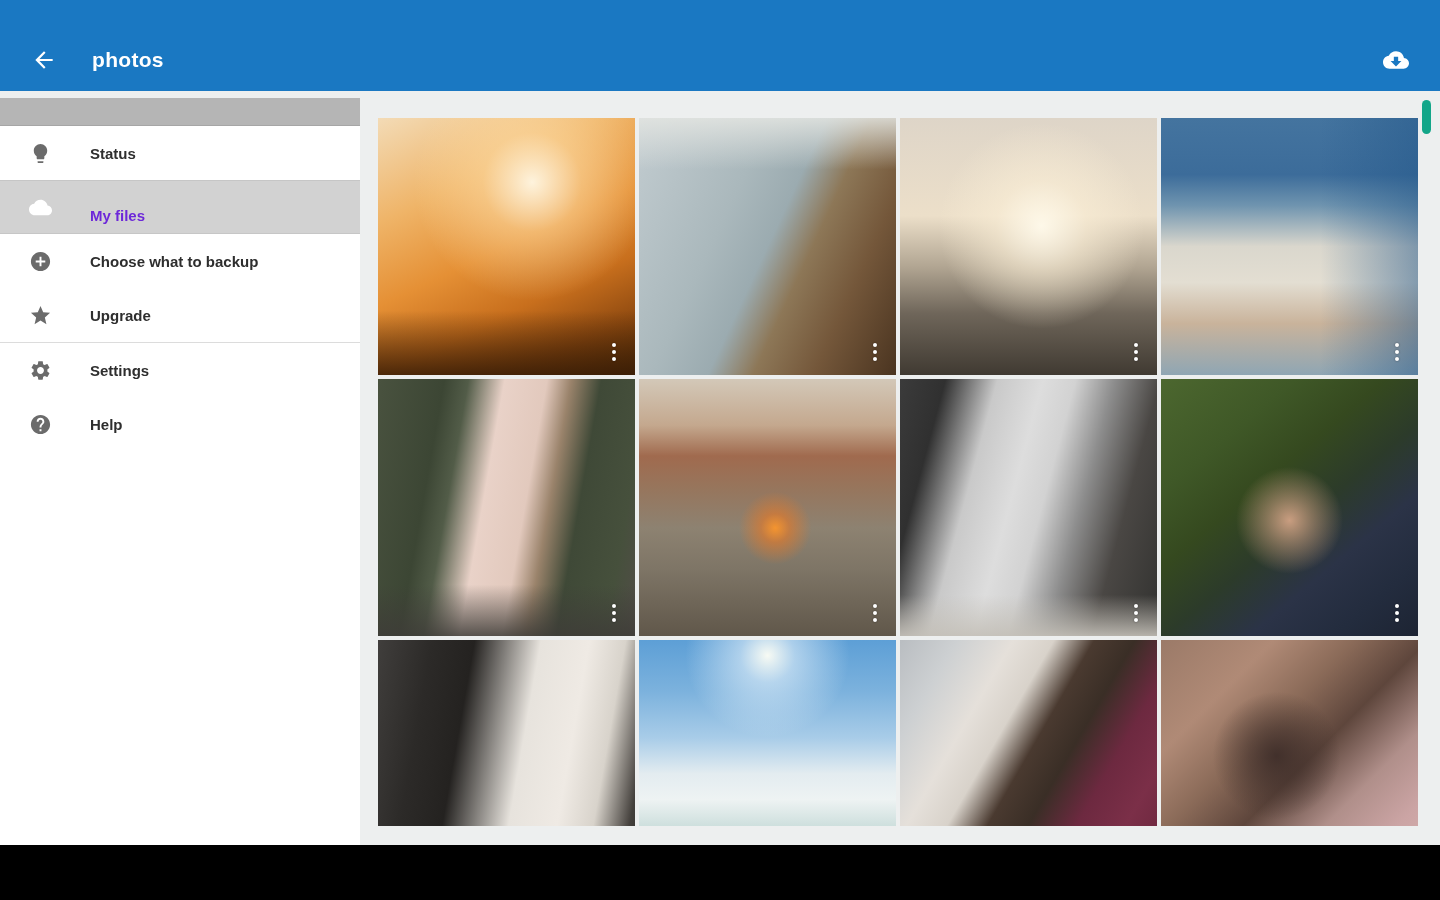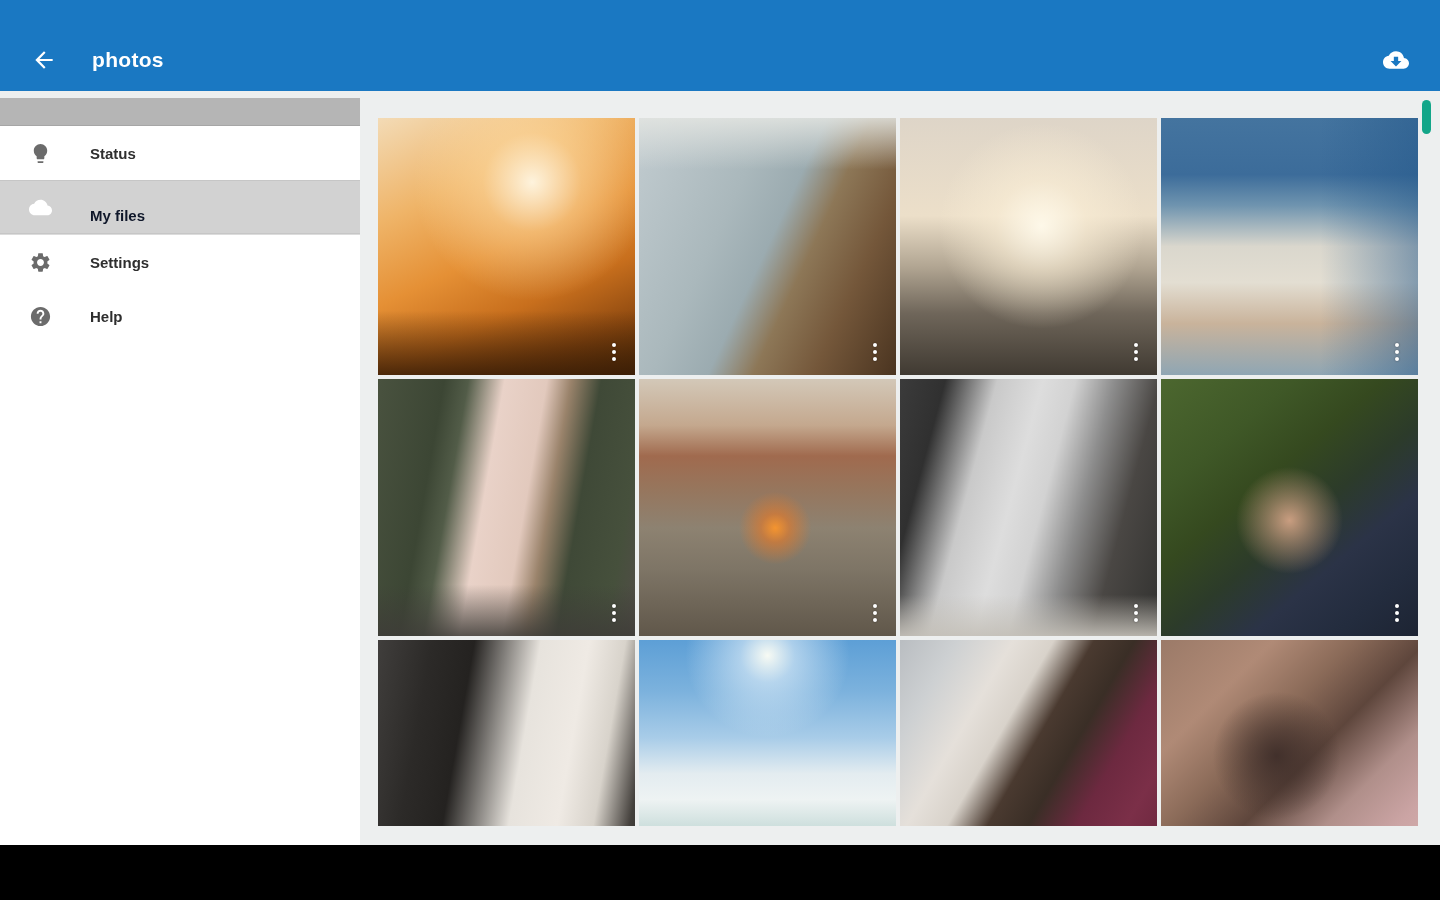--- a/index.html
+++ b/index.html
@@ -18,21 +18,21 @@
   
   .sidebar { position:absolute; left:0; top:98px; width:360px; height:755px; background:#ffffff; }
   .sidebar-strip { position:absolute; left:0; top:0; width:360px; height:28px;
                    background:#b5b5b5; border-bottom:1px solid #a6a6a6; }
   .nav { position:absolute; left:0; top:28px; width:360px; }
   .nav-item { height:54px; display:flex; align-items:center; cursor:pointer; position:relative; }
   .nav-item .nicon { width:23px; height:23px; margin-left:29px; fill:#6b6b6b; flex:0 0 auto; }
   .nav-item .nlabel { margin-left:38px; font-size:15px; font-weight:bold; color:#2e2e2e; }
   .nav-item.selected { background:#d2d2d2; border-top:1px solid #c6c6c6; border-bottom:1px solid #c6c6c6; }
   .nav-item.selected .nicon { fill:#ffffff; }
-  .nav-item.selected .nlabel { color:#0f172a;margin-top:16px; }
+  .nav-item.selected .nlabel { color:#6d28d9;margin-top:16px; }
   .nav-divider { height:0; border-top:1px solid #dcdcdc; margin:0; }
 
   
   .main { position:absolute; left:360px; top:98px; width:1080px; height:747px; background:#edefef; }
   .grid-clip { position:absolute; left:18px; top:20px; width:1040px; height:708px; overflow:hidden; }
   .grid { display:grid; grid-template-columns:repeat(4,257px); grid-auto-rows:257px; gap:4px; }
   .tile { position:relative; cursor:pointer; }
   .dots { position:absolute; right:12px; bottom:10px; width:18px; height:26px;
           display:flex; flex-direction:column; align-items:center; justify-content:center; cursor:pointer; }
   .dots i { width:4px; height:4px; border-radius:50%; background:#ffffff; margin:1.6px 0;
@@ -74,22 +74,34 @@
       <span class="nlabel">Status</span>
     </div>
 
     <div class="nav-item selected">
       <svg class="nicon" viewBox="0 0 24 24">
         <path d="M19.35 10.04C18.67 6.59 15.64 4 12 4 9.11 4 6.6 5.64 5.35 8.04 2.34 8.36 0 10.91 0 14c0 3.31 2.69 6 6 6h13c2.76 0 5-2.24 5-5 0-2.64-2.05-4.78-4.65-4.96z"></path>
       </svg>
       <span class="nlabel">My files</span>
     </div>
 
-
-
+    <div class="nav-item">
+      <svg class="nicon" viewBox="0 0 24 24">
+        <path d="M12 2C6.48 2 2 6.48 2 12s4.48 10 10 10 10-4.48 10-10S17.52 2 12 2zm5 11h-4v4h-2v-4H7v-2h4V7h2v4h4v2z"></path>
+      </svg>
+      <span class="nlabel">Choose what to backup</span>
+    </div>
+
+
+    <div class="nav-item">
+      <svg class="nicon" viewBox="0 0 24 24">
+        <path d="M12 17.27L18.18 21l-1.64-7.03L22 9.24l-7.19-.61L12 2 9.19 8.63 2 9.24l5.46 4.73L5.82 21z"></path>
+      </svg>
+      <span class="nlabel">Upgrade</span>
+    </div>
 
     <div class="nav-divider"></div>
 
     <div class="nav-item">
       <svg class="nicon" viewBox="0 0 24 24">
         <path d="M19.14 12.94c.04-.3.06-.61.06-.94 0-.32-.02-.64-.07-.94l2.03-1.58c.18-.14.23-.41.12-.61l-1.92-3.32c-.12-.22-.37-.29-.59-.22l-2.39.96c-.5-.38-1.03-.7-1.62-.94l-.36-2.54c-.04-.24-.24-.41-.48-.41h-3.84c-.24 0-.43.17-.47.41l-.36 2.54c-.59.24-1.13.57-1.62.94l-2.39-.96c-.22-.08-.47 0-.59.22L2.74 8.87c-.12.21-.08.47.12.61l2.03 1.58c-.05.3-.09.63-.09.94s.02.64.07.94l-2.03 1.58c-.18.14-.23.41-.12.61l1.92 3.32c.12.22.37.29.59.22l2.39-.96c.5.38 1.03.7 1.62.94l.36 2.54c.05.24.24.41.48.41h3.84c.24 0 .44-.17.47-.41l.36-2.54c.59-.24 1.13-.56 1.62-.94l2.39.96c.22.08.47 0 .59-.22l1.92-3.32c.12-.22.07-.47-.12-.61l-2.01-1.58zM12 15.6c-1.98 0-3.6-1.62-3.6-3.6s1.62-3.6 3.6-3.6 3.6 1.62 3.6 3.6-1.62 3.6-3.6 3.6z"></path>
       </svg>
       <span class="nlabel">Settings</span>
     </div>
 

